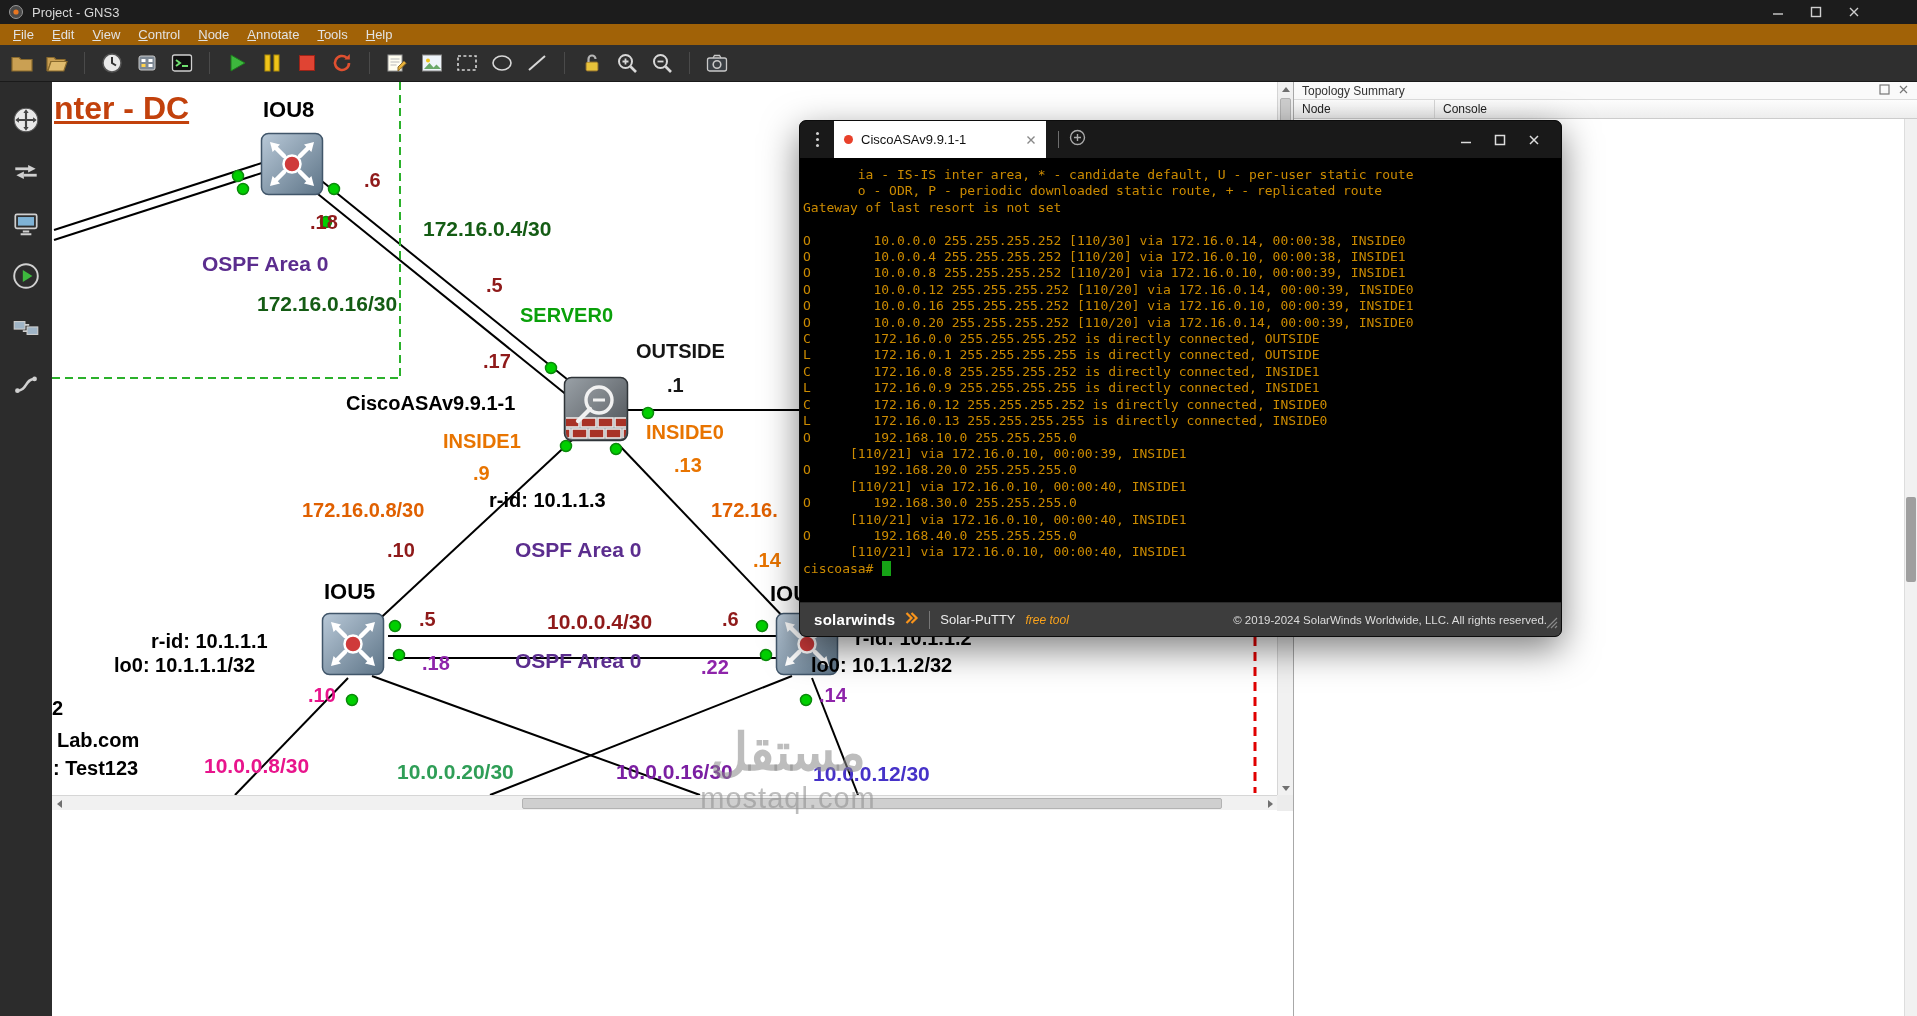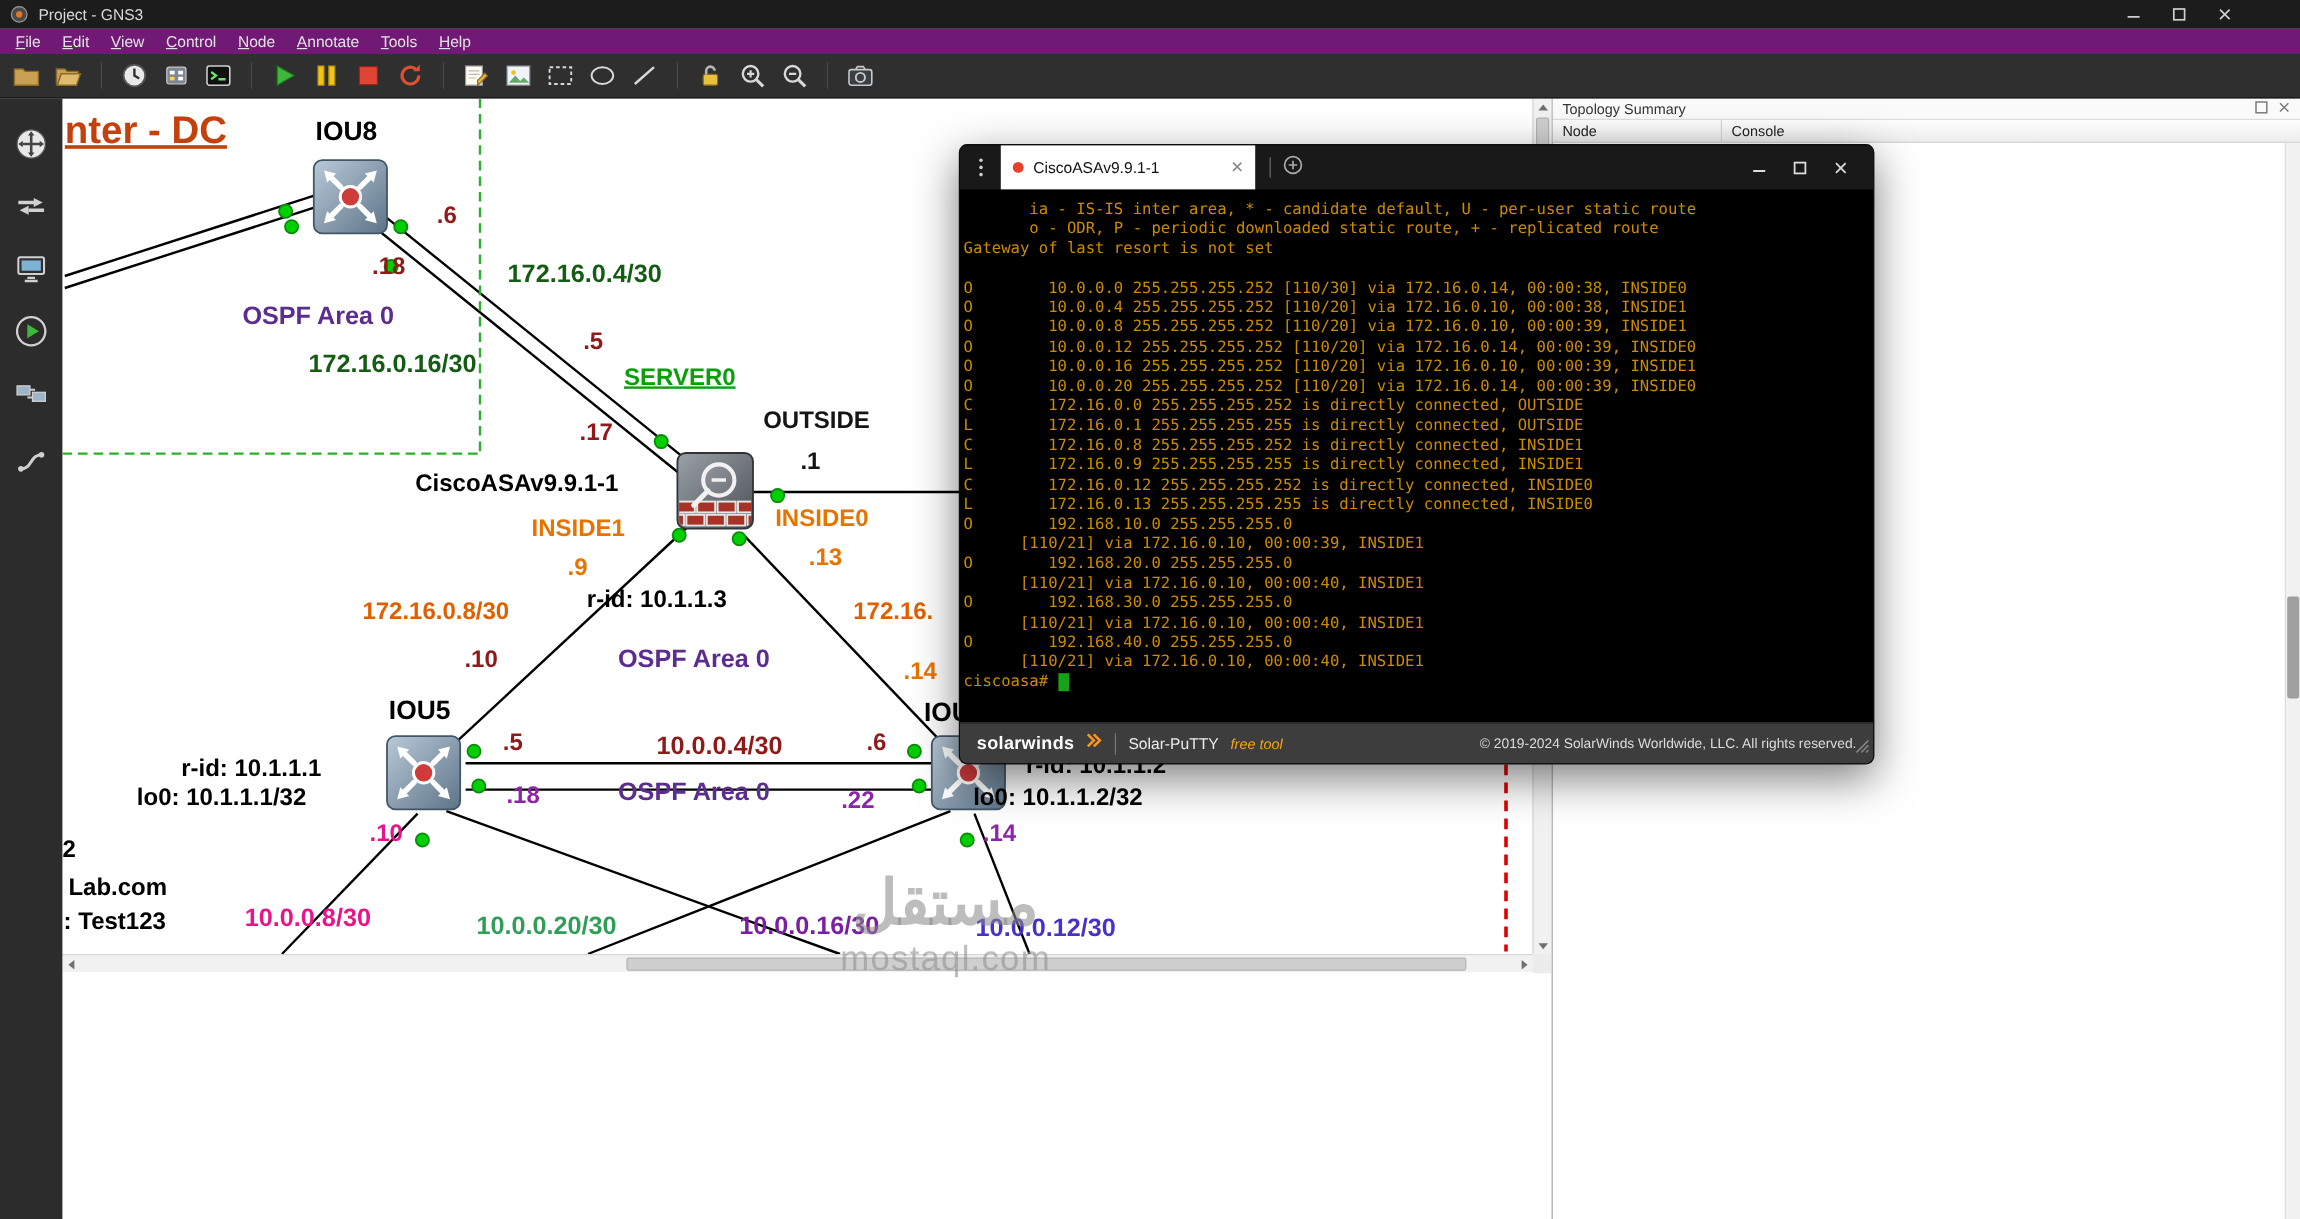--- a/index.html
+++ b/index.html
@@ -7,21 +7,21 @@
   body{font-family:"Liberation Sans",sans-serif;background:#fff;}
   .app{position:relative;width:1917px;height:1016px;background:#fff;overflow:hidden;}
 
   
   .titlebar{position:absolute;left:0;top:0;width:100%;height:24px;background:#1c1c1c;display:flex;align-items:center;color:#d9d9d9;font-size:13px;z-index:10;}
   .appicon{margin:0 8px;display:flex;}
   .win-controls{position:absolute;right:44px;top:0;height:24px;display:flex;}
   .win-btn{width:38px;height:24px;display:flex;align-items:center;justify-content:center;}
 
   
-  .menubar{position:absolute;left:0;top:24px;width:100%;height:21px;background:#701a75;display:flex;align-items:center;padding-left:4px;z-index:10;}
+  .menubar{position:absolute;left:0;top:24px;width:100%;height:21px;background:#a16207;display:flex;align-items:center;padding-left:4px;z-index:10;}
   .menu-item{color:#e2e2e2;font-size:13px;padding:2px 9px;display:inline-block;}
   .menu-item::first-letter{text-decoration:underline;}
 
   
   .toolbar{position:absolute;left:0;top:45px;width:100%;height:37px;background:#2f2f2f;border-bottom:1px solid #1a1a1a;display:flex;align-items:center;padding-left:8px;gap:7px;z-index:10;}
   .tool-btn{width:28px;height:28px;display:flex;align-items:center;justify-content:center;}
   .tool-sep{width:1px;height:22px;background:#4a4a4a;margin:0 6px;}
 
   
   .sidebar{position:absolute;left:0;top:82px;bottom:0;width:52px;background:#2c2c2c;padding-top:12px;display:flex;flex-direction:column;align-items:center;z-index:5;}
@@ -335,21 +335,21 @@
       </svg>
     <div id="labelLayer">
         <div class="clabel underl" style="left: 2px; top: 10px; font-size: 32px; color: #c2410c;">nter - DC</div>
         <div class="clabel" style="left: 211px; top: 16px; font-size: 22px; color: rgb(0, 0, 0);">IOU8</div>
         <div class="clabel" style="left: 312px; top: 88px; font-size: 20px; color: rgb(143, 26, 26);">.6</div>
         <div class="clabel" style="left: 258px; top: 130px; font-size: 20px; color: rgb(143, 26, 26);">.18</div>
         <div class="clabel" style="left: 371px; top: 136px; font-size: 21px; color: rgb(20, 92, 20);">172.16.0.4/30</div>
         <div class="clabel" style="left: 150px; top: 171px; font-size: 21px; color: rgb(91, 45, 142);">OSPF Area 0</div>
         <div class="clabel" style="left: 205px; top: 211px; font-size: 21px; color: rgb(20, 92, 20);">172.16.0.16/30</div>
         <div class="clabel" style="left: 434px; top: 193px; font-size: 20px; color: rgb(143, 26, 26);">.5</div>
-        <div class="clabel" style="left: 468px; top: 223px; font-size: 20px; color: rgb(10, 160, 10); text-decoration: underline;">SERVER0</div>
+        <div class="clabel" style="left: 468px; top: 223px; font-size: 20px; color: rgb(10, 160, 10);">SERVER0</div>
         <div class="clabel" style="left: 431px; top: 269px; font-size: 20px; color: rgb(143, 26, 26);">.17</div>
         <div class="clabel" style="left: 584px; top: 259px; font-size: 20px; color: rgb(21, 21, 21);">OUTSIDE</div>
         <div class="clabel" style="left: 615px; top: 293px; font-size: 20px; color: rgb(21, 21, 21);">.1</div>
         <div class="clabel" style="left: 294px; top: 311px; font-size: 20px; color: rgb(0, 0, 0);">CiscoASAv9.9.1-1</div>
         <div class="clabel" style="left: 391px; top: 349px; font-size: 20px; color: rgb(232, 116, 0);">INSIDE1</div>
         <div class="clabel" style="left: 594px; top: 340px; font-size: 20px; color: rgb(232, 116, 0);">INSIDE0</div>
         <div class="clabel" style="left: 421px; top: 381px; font-size: 20px; color: rgb(232, 116, 0);">.9</div>
         <div class="clabel" style="left: 622px; top: 373px; font-size: 20px; color: rgb(232, 116, 0);">.13</div>
         <div class="clabel" style="left: 437px; top: 408px; font-size: 20px; color: rgb(0, 0, 0);">r-id: 10.1.1.3</div>
         <div class="clabel" style="left: 250px; top: 418px; font-size: 20px; color: rgb(224, 96, 0);">172.16.0.8/30</div>

